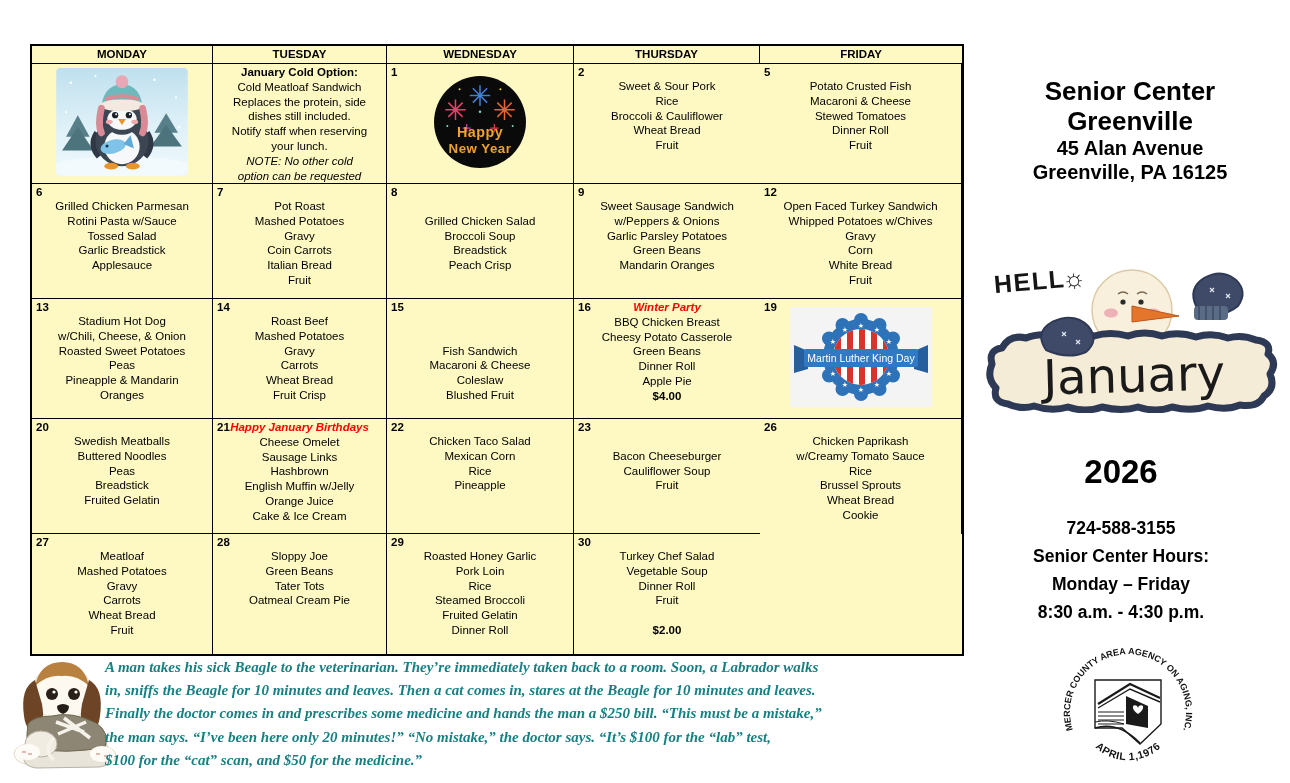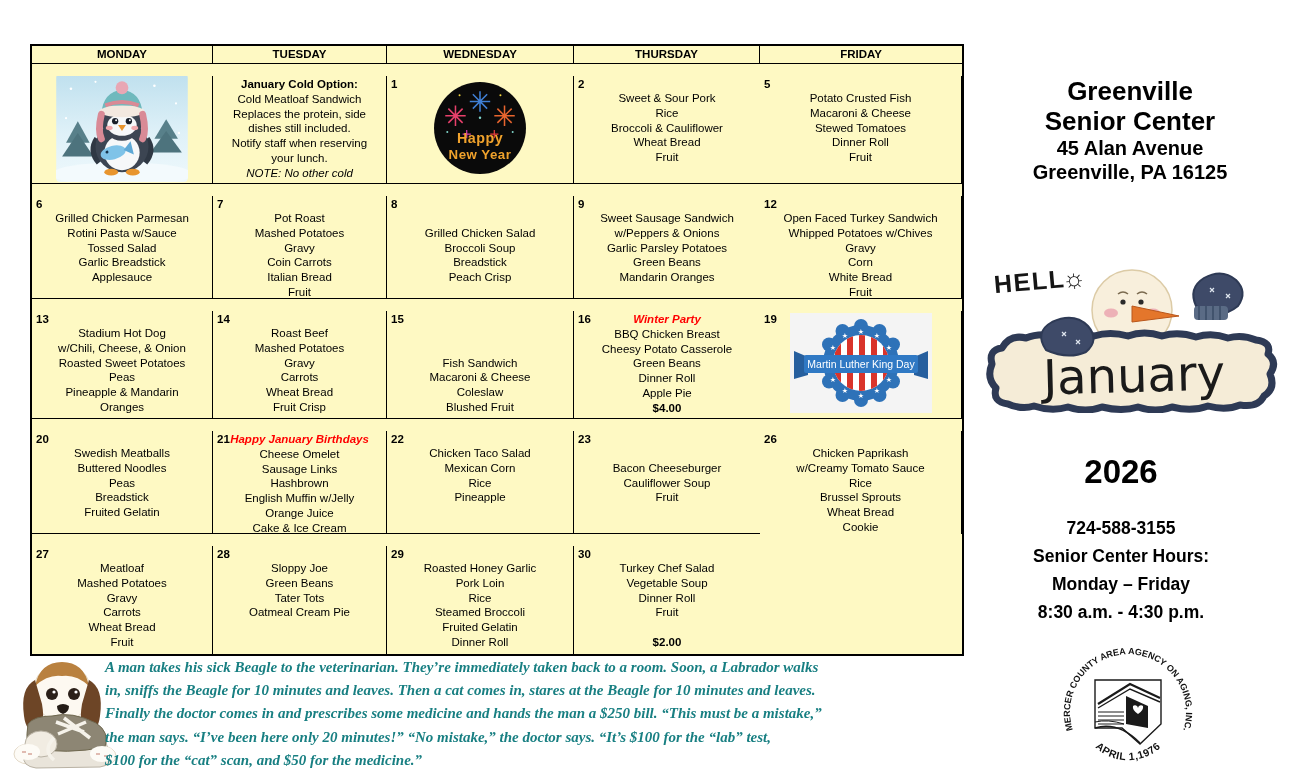--- a/index.html
+++ b/index.html
@@ -9,21 +9,21 @@
 
   
   .calendar{position:absolute;left:30px;top:44px;display:grid;
     grid-template-columns:181px 174px 187px 186px 202px;
     grid-template-rows:18px 120px 115px 120px 115px 120px;
     border:2px solid #000;background:#fef9c3;}
   .hcell{border-right:1px solid #000;border-bottom:1px solid #000;
     font-weight:bold;font-size:11.5px;text-align:center;line-height:17px;}
   .hcell.last{border-right:none;}
   .cell{position:relative;border-right:1px solid #000;border-bottom:1px solid #000;
-    font-size:11.5px;line-height:14.8px;overflow:hidden;margin-top:12px;}
+    font-size:11.5px;line-height:14.8px;overflow:hidden;}
   .day-num{position:absolute;top:1px;left:4px;font-weight:bold;z-index:2;}
   .cell-body{text-align:center;padding-top:1px;}
   .cell-body.pad-top{padding-top:15px;}
   .cell-body.img-body{display:flex;align-items:center;justify-content:center;height:100%;padding-top:0;}
   .event-label{color:var(--event-red);font-weight:bold;font-style:italic;}
   .title-line{font-weight:bold;}
   .note-line{font-weight:normal;font-style:italic;}
   .price-line{font-weight:bold;}
   .gap-line{height:14.8px;}
 
@@ -405,22 +405,22 @@
           <div class="menu-line">Vegetable Soup</div>
           <div class="menu-line">Dinner Roll</div>
           <div class="menu-line">Fruit</div>
           <div class="gap-line"></div>
           <div class="price-line">$2.00</div>
         </div>
       </div>
     </div>
 
   <div class="center-info">
+    <div class="ci-name">Senior Center</div>
     <div class="ci-name">Greenville</div>
-    <div class="ci-name">Senior Center</div>
     <div class="ci-addr">45 Alan Avenue</div>
     <div class="ci-addr">Greenville, PA 16125</div>
   </div>
 
   <div class="january-art">
     <svg width="300" height="155" viewBox="0 0 300 155">
 
       <circle cx="150" cy="52" r="40" fill="#f8efdc" stroke="#dccba6" stroke-width="1.5"></circle>
       <path d="M136,36 Q141,32 146,36" stroke="#7a6a4f" stroke-width="1.6" fill="none"></path>
       <path d="M155,36 Q160,32 165,36" stroke="#7a6a4f" stroke-width="1.6" fill="none"></path>

